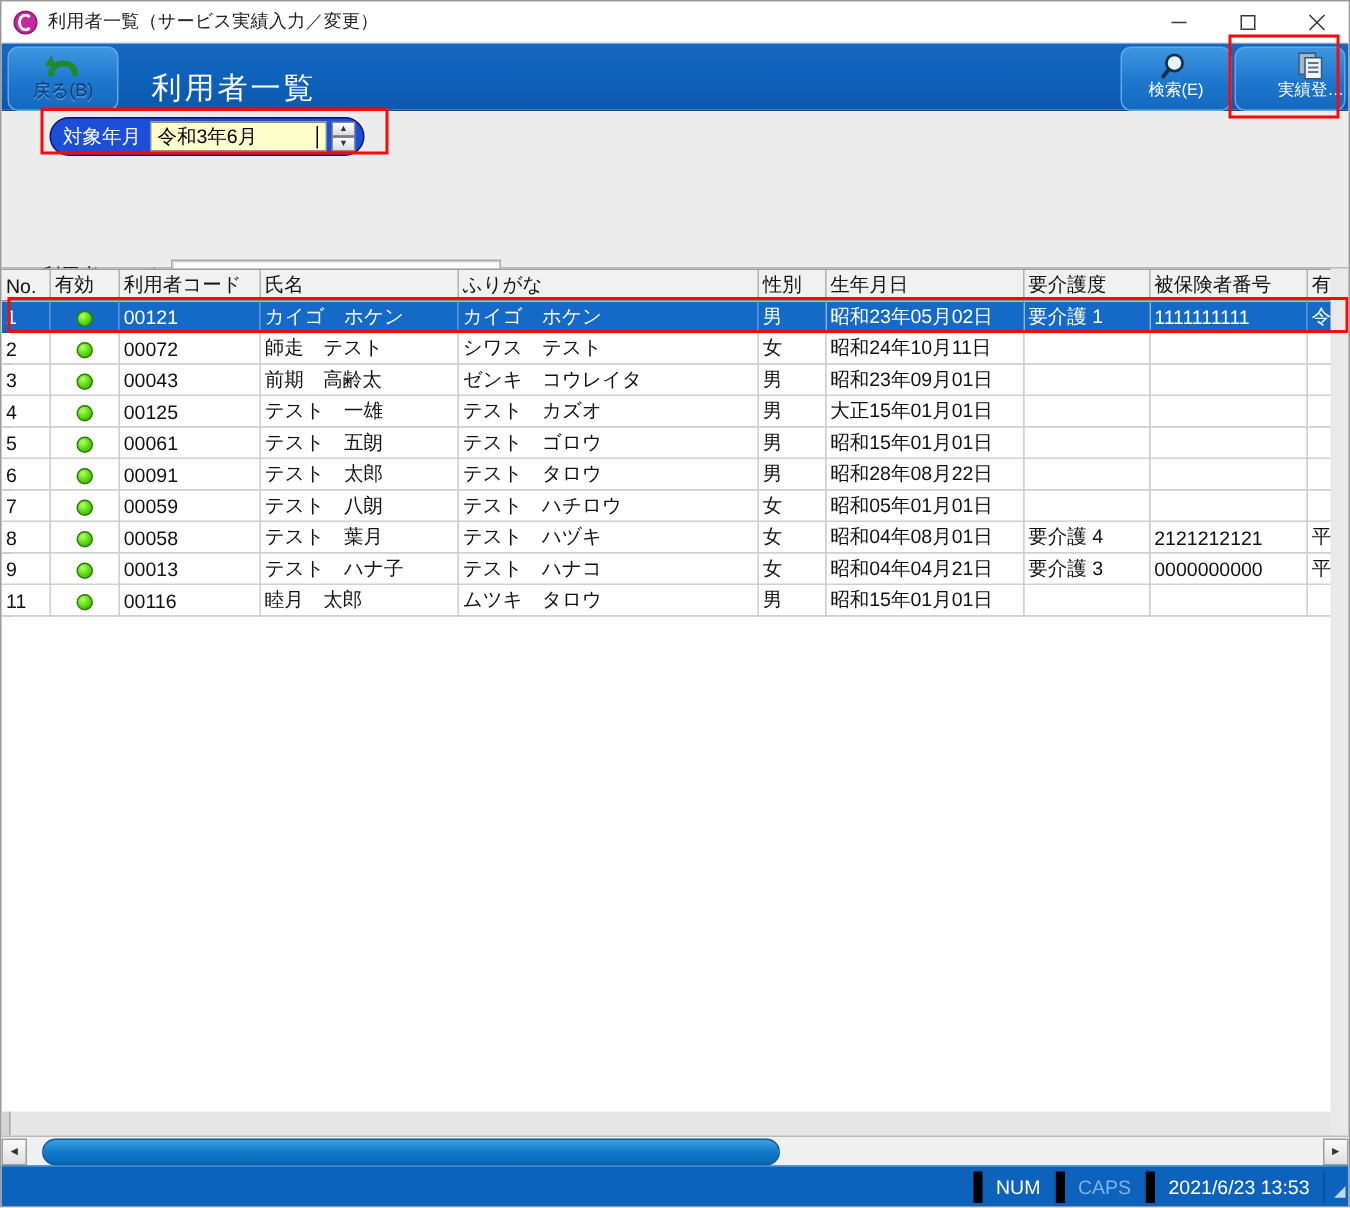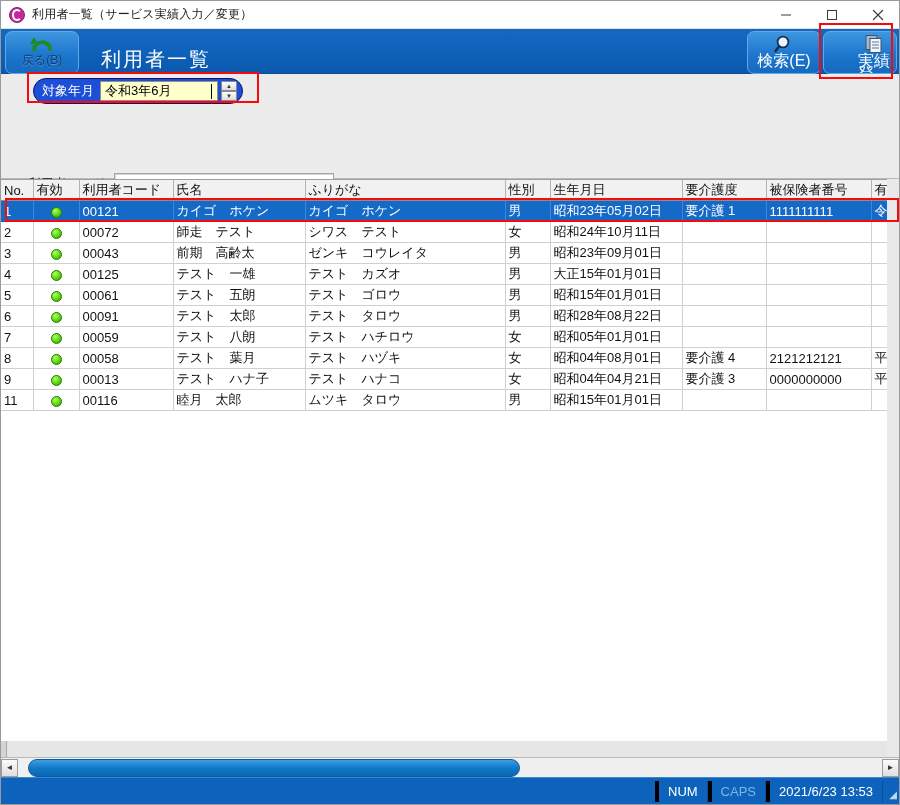--- a/index.html
+++ b/index.html
@@ -80,21 +80,21 @@
     line-height: 1;
     margin-left: 12px;
   }
   .hdr-btn {
     position: absolute; top: 2px; height: 43px; width: 74px;
     background: linear-gradient(180deg,#3f96e0 0%,#1d77cd 55%,#1569bf 100%);
     border: 1px solid #5fa9e6; border-radius: 7px;
     color: #ffffff; text-align:center; overflow:hidden;
   }
   .hdr-btn .ico { height: 20px; margin-top: 2px; }
-  .hdr-btn .lbl { font-size: 16px; line-height: 13px; }
+  .hdr-btn .lbl { font-size: 11px; line-height: 13px; }
   #btn-search { right: 78px; }
   #btn-jisseki { right: 2px; padding-left: 28px; }
 
   
   .formpanel {
     position: absolute; left: 0; top: 73px; width: 898px; height: 105px;
     background: #ececec;
     border-bottom: 1px solid #b9b9b9;
   }
   .ym-group {
@@ -241,21 +241,21 @@
   
   .statusbar {
     position: absolute; left: 0; bottom: 0; width: 898px; height: 27px;
     background: #0d63bb;
     border-top: 1px solid #3b86cd;
     display: flex; align-items: center; justify-content: flex-end;
     color: #ffffff; font-size: 13px;
   }
   .sb-cell {
     height: 21px; display: flex; align-items: center; justify-content: center;
-    border-left: 4px solid #000000; border-right: 1px solid #0a4e96;
+    border-left: 6px solid #000000; border-right: 1px solid #0a4e96;
     padding: 0 9px; white-space: nowrap;
   }
   .sb-dim { color: #7fb4e4; }
   .sb-grip {
     width: 16px; height: 21px; display:flex; align-items:flex-end;
     justify-content:flex-end; padding: 0 2px 2px 0; color:#bcd8f2; font-size:10px;
   }
 </style>
 </head>
 <body>

